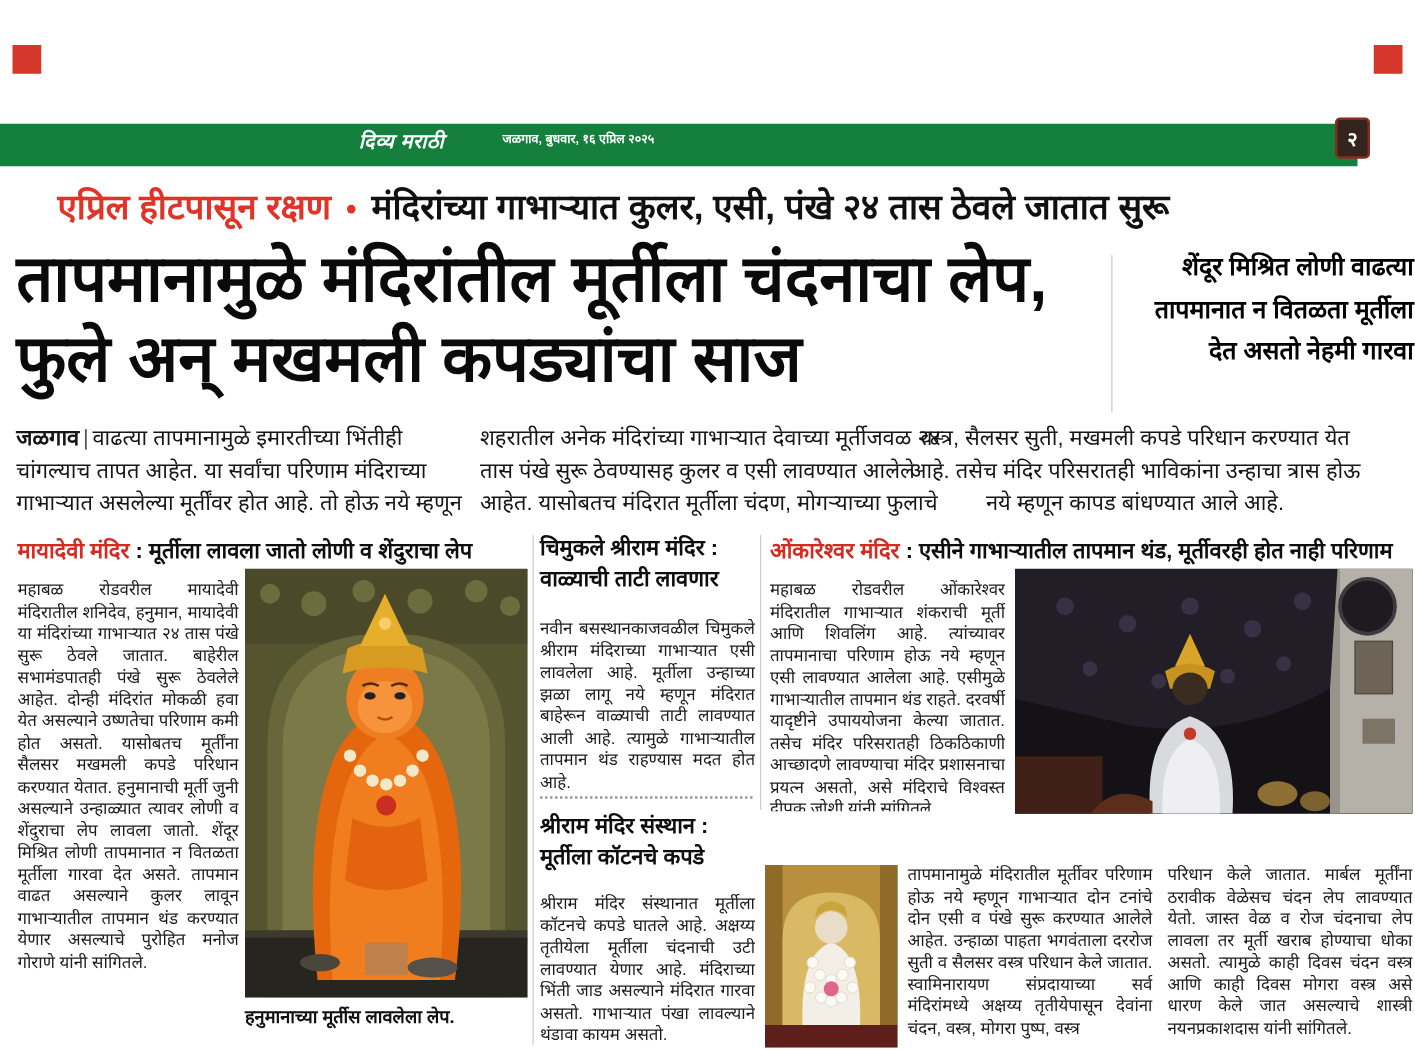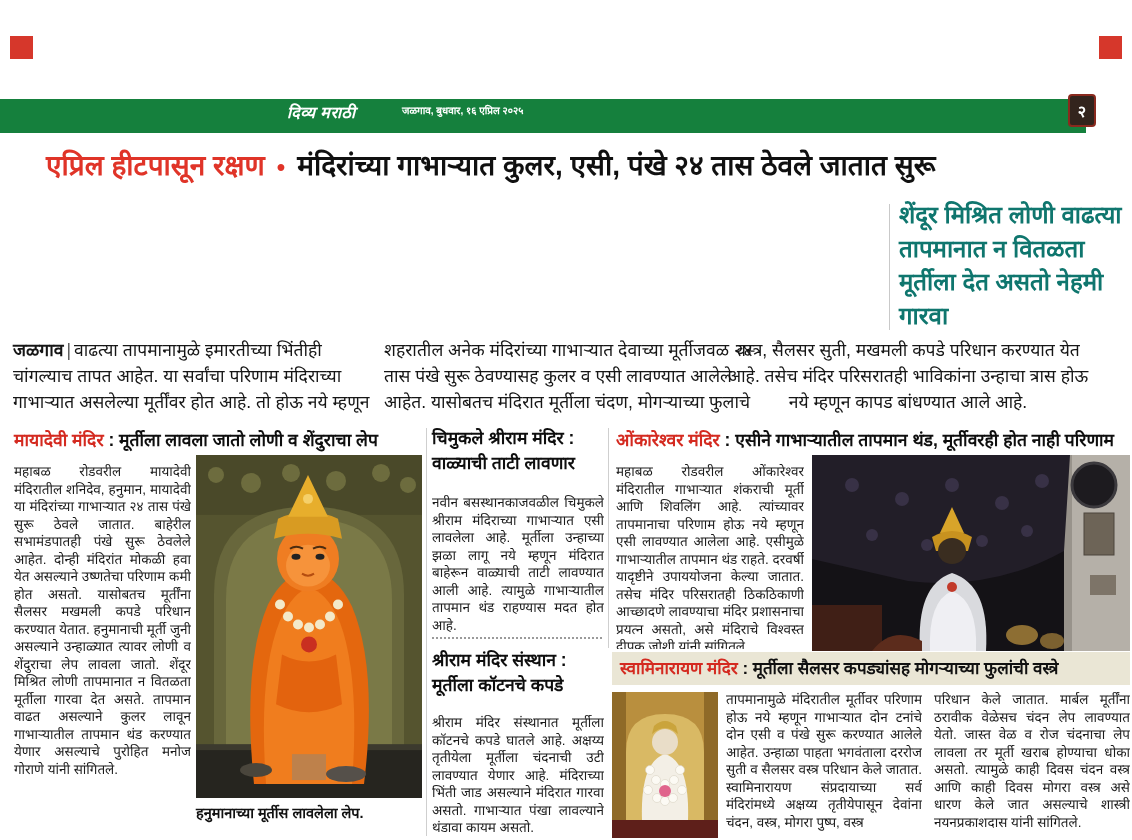--- a/index.html
+++ b/index.html
@@ -35,21 +35,21 @@
   .kicker-bullet { color:#e03428; margin:0 12px; font-size:24px; }
   .kicker-text { color:#101010; }
 
   .headline {
     position:absolute; left:13px; top:192px; width:872px;
     font-size:52px; line-height:64px; font-weight:700; color:#0a0a0a;
   }
   .headline-vrule { position:absolute; left:889px; top:204px; width:1px; height:126px; background:#c9c9c9; }
   .highlight-note {
     position:absolute; left:899px; top:198px; width:232px;
-    font-size:24px; line-height:33.5px; font-weight:700; color:#0f766e;
+    font-size:20px; line-height:33.5px; font-weight:700; color:#000000;text-align:right;
   }
 
   .lead { position:absolute; top:337px; font-size:17.5px; line-height:26px; color:#161616; text-align:left; }
   .lead b { font-weight:700; }
   .lead .sep { color:#555; padding:0 3px; }
   .lead1 { left:13px;  width:362px; }
   .lead2 { left:384px; width:372px; }
   .lead3 { left:726px; width:364px;text-align:center; }
 
   .vr { position:absolute; width:1px; background:#cfcfcf; }
@@ -108,20 +108,21 @@
   <div class="masthead-bar">
     <span class="masthead-brand">दिव्य मराठी</span>
     <span class="masthead-dateline">जळगाव, बुधवार, १६ एप्रिल २०२५</span>
   </div>
   <div class="page-number">२</div>
 
   <div class="kicker">
     <span class="kicker-label">एप्रिल हीटपासून रक्षण</span><span class="kicker-bullet">•</span><span class="kicker-text">मंदिरांच्या गाभाऱ्यात कुलर, एसी, पंखे २४ तास ठेवले जातात सुरू</span>
   </div>
 
+  <h2 class="headline">तापमानामुळे मंदिरांतील मूर्तीला चंदनाचा लेप, फुले अन् मखमली कपड्यांचा साज</h2>
   <div class="headline-vrule"></div>
   <div class="highlight-note">शेंदूर मिश्रित लोणी वाढत्या तापमानात न वितळता मूर्तीला देत असतो नेहमी गारवा</div>
 
   <p class="lead lead1">
     <b>जळगाव</b><span class="sep">|</span><span>वाढत्या तापमानामुळे इमारतीच्या भिंतीही चांगल्याच तापत आहेत. या सर्वांचा परिणाम मंदिराच्या गाभाऱ्यात असलेल्या मूर्तींवर होत आहे. तो होऊ नये म्हणून</span>
   </p>
   <p class="lead lead2">शहरातील अनेक मंदिरांच्या गाभाऱ्यात देवाच्या मूर्तीजवळ २४ तास पंखे सुरू ठेवण्यासह कुलर व एसी लावण्यात आलेले आहेत. यासोबतच मंदिरात मूर्तीला चंदण, मोगऱ्याच्या फुलाचे</p>
   <p class="lead lead3">वस्त्र, सैलसर सुती, मखमली कपडे परिधान करण्यात येत आहे. तसेच मंदिर परिसरातही भाविकांना उन्हाचा त्रास होऊ नये म्हणून कापड बांधण्यात आले आहे.</p>
 
   <div class="vr vrAB"></div>
@@ -217,23 +218,20 @@
       <path d="M108,196 Q104,130 140,118 Q178,130 174,196 Z" fill="#d9dade"></path>
       <path d="M118,196 Q116,146 140,136 Q166,146 164,196 Z" fill="#efeff3"></path>
       <circle cx="140" cy="132" r="5" fill="#c23a2a"></circle>
       <ellipse cx="210" cy="180" rx="16" ry="10" fill="#8d6e33"></ellipse>
       <ellipse cx="240" cy="186" rx="12" ry="8" fill="#7c6130"></ellipse>
       <rect x="0" y="150" width="70" height="46" fill="#401f16"></rect>
       <path d="M60,196 Q80,170 110,186 L110,196 Z" fill="#5c2c1c"></path>
     </svg>
   </div>
 
-  <div class="swami-headbar">
-    <span class="red">स्वामिनारायण मंदिर</span><span> : मूर्तीला सैलसर कपड्यांसह मोगऱ्याच्या फुलांची वस्त्रे</span>
-  </div>
 
   <div class="photo photoS">
     <svg viewBox="0 0 106 146" preserveAspectRatio="none">
       <rect width="106" height="146" fill="#b98f3e"></rect>
       <rect x="0" width="14" height="146" fill="#8f6a28"></rect>
       <rect x="92" width="14" height="146" fill="#8f6a28"></rect>
       <path d="M14,146 V60 Q14,22 53,22 Q92,22 92,60 V146 Z" fill="#d9b964"></path>
       <rect y="128" width="106" height="18" fill="#5e1f1a"></rect>
       <path d="M30,128 Q28,70 53,62 Q78,70 76,128 Z" fill="#f3efe6"></path>
       <circle cx="53" cy="50" r="13" fill="#e9ddc8"></circle>

